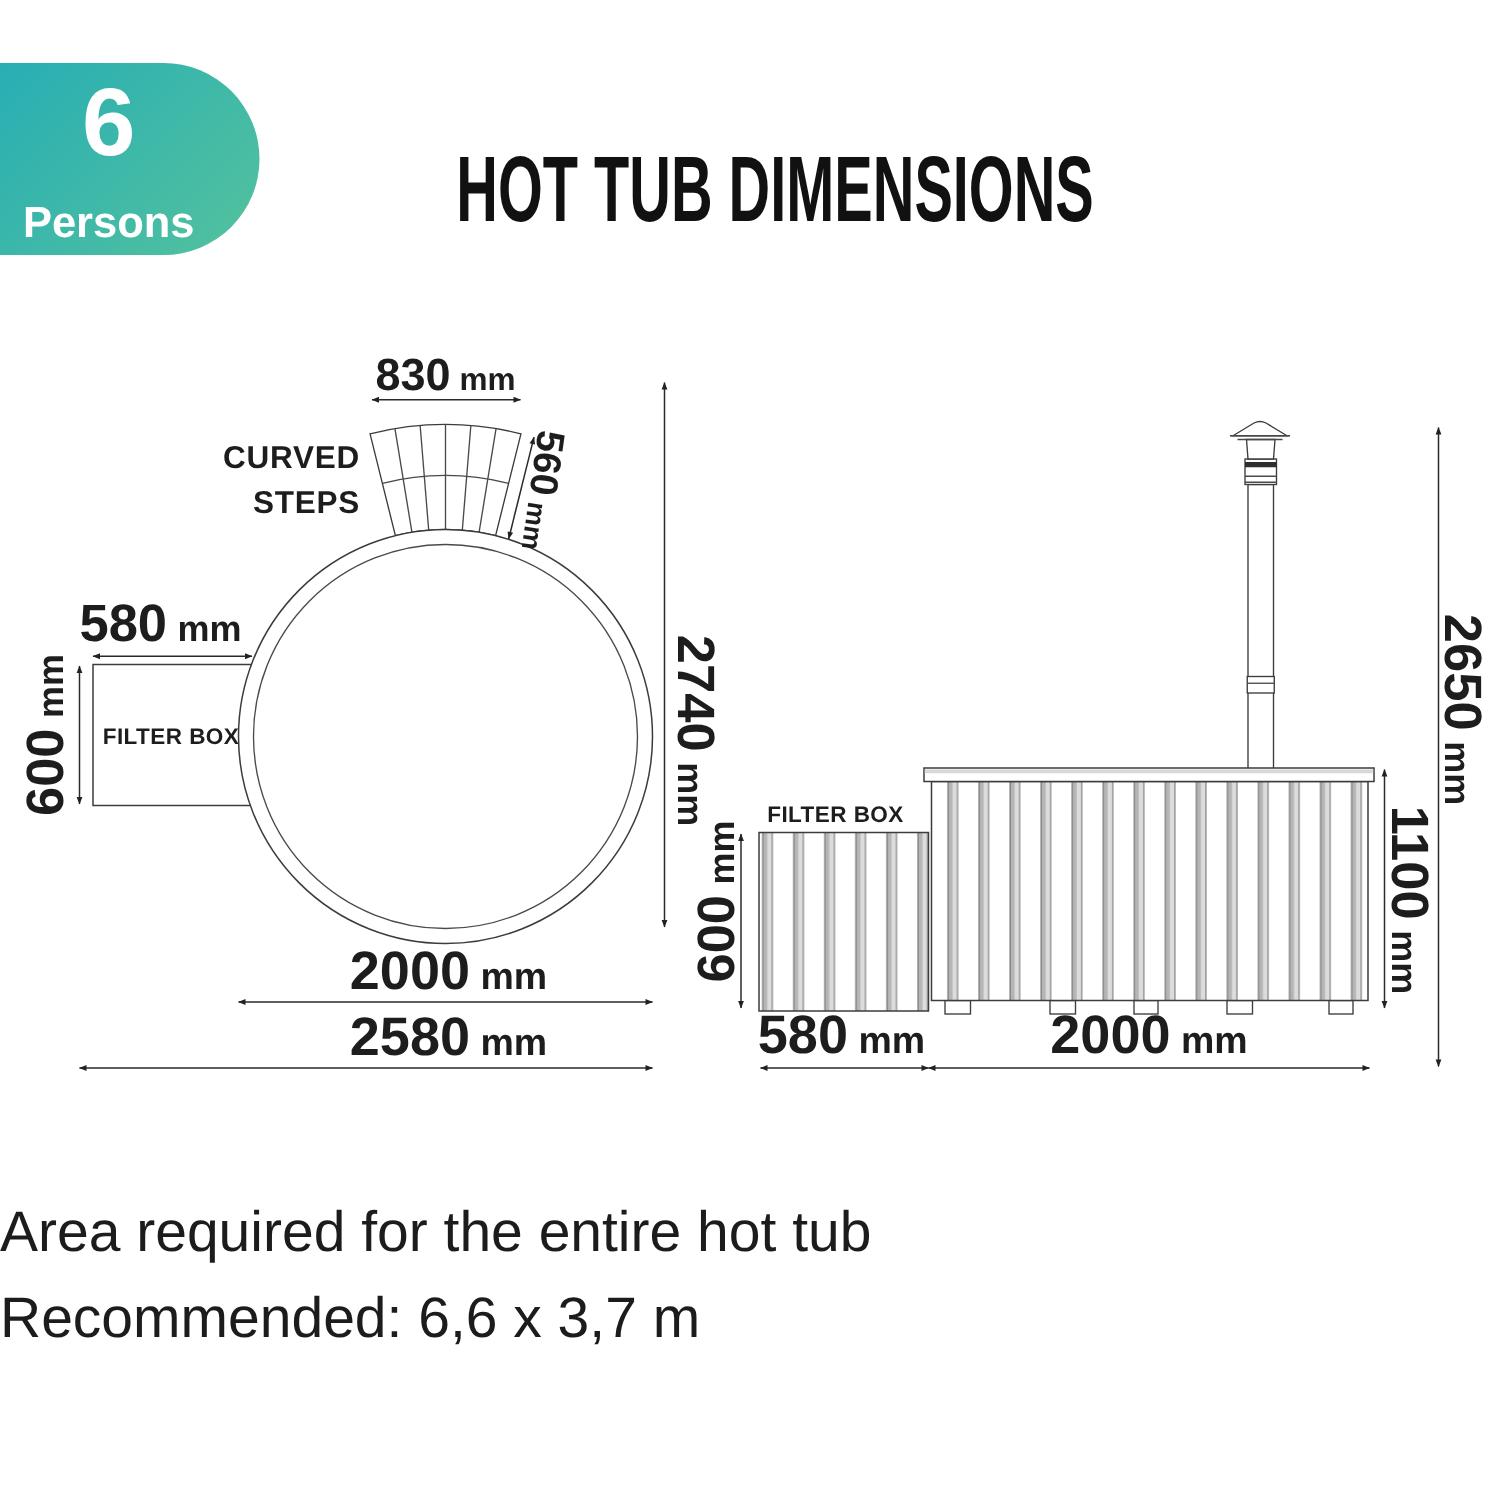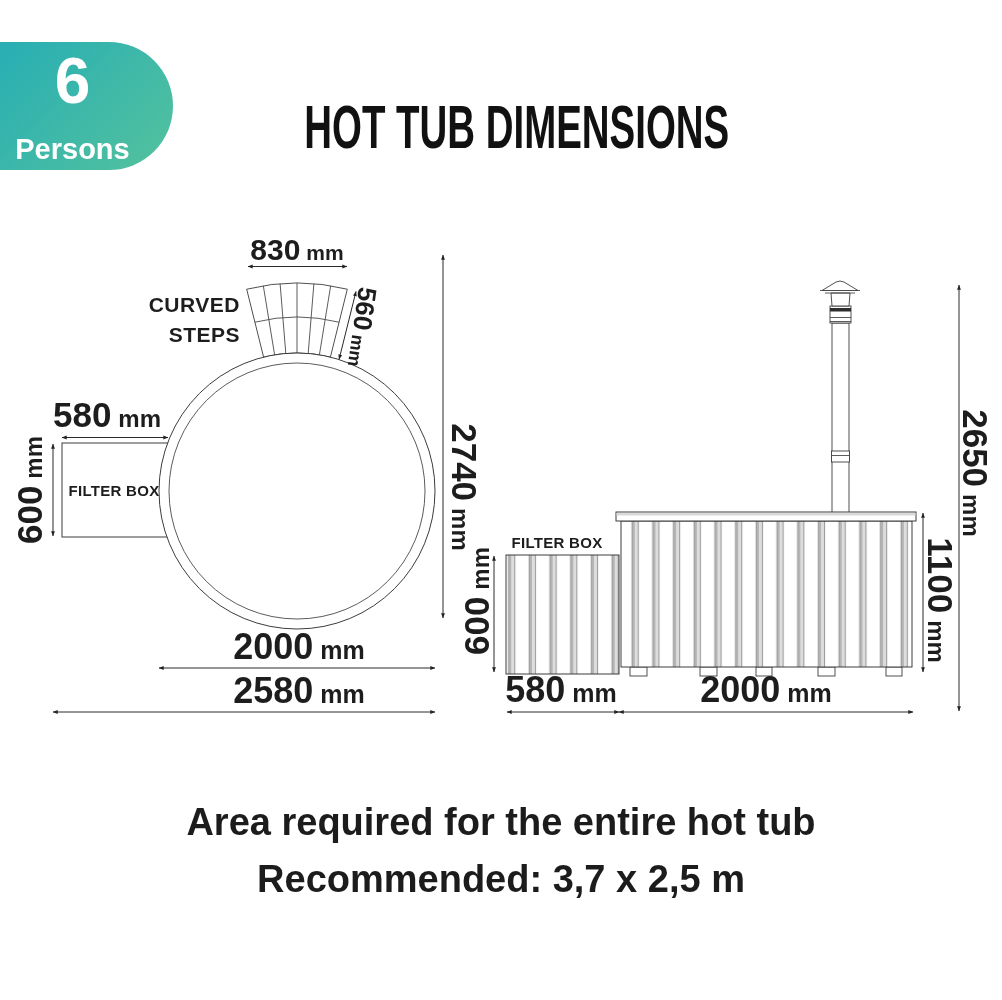--- a/index.html
+++ b/index.html
@@ -30,22 +30,22 @@
   .dim-num-lg{font-size:36px}.dim-unit-lg{font-size:25px}
   .dim-num-sm{font-size:30px}.dim-unit-sm{font-size:21px}
   .dim-num-xs{font-size:26px}.dim-unit-xs{font-size:18px}
   .small-label{font-size:15px;letter-spacing:.3px}
   .steps-label{font-size:21px;letter-spacing:.5px}
   .dline{stroke:#2a2a2a;stroke-width:1;fill:none}
   .outline{stroke:#3c3c3c;stroke-width:1;fill:#fff}
   .thin{stroke:#4a4a4a;stroke-width:.9;fill:none}
   
   .footer{
-    position:absolute;left:0;top:794px;width:100%;text-align:center;
-    font-weight:bold;color:#1c1c1c;font-size:38px;line-height:57px;
+    position:absolute;left:0;top:794px;width:100%;text-align:left;
+    font-weight:normal;color:#1c1c1c;font-size:38px;line-height:57px;
   }
 </style>
 </head>
 <body>
 
 <div class="badge" style="background:linear-gradient(135deg,#28aeb4 0%,#54c29d 100%);">
   <div class="badge-num">6</div>
   <div class="badge-label">Persons</div>
 </div>
 
@@ -167,14 +167,14 @@
     <line x1="507" y1="712" x2="619" y2="712" class="dline" marker-start="url(#arr)" marker-end="url(#arr)"></line>
     <text x="561" y="702" text-anchor="middle"><tspan class="dim-num-lg">580</tspan><tspan class="dim-unit-lg" dx="7">mm</tspan></text>
 
     <line x1="619" y1="712" x2="913" y2="712" class="dline" marker-start="url(#arr)" marker-end="url(#arr)"></line>
     <text x="766" y="702" text-anchor="middle"><tspan class="dim-num-lg">2000</tspan><tspan class="dim-unit-lg" dx="7">mm</tspan></text>
   </g>
 </svg>
 
 <div class="footer">
   <div>Area required for the entire hot tub</div>
-  <div>Recommended: 3,7 x 2,5 m</div>
+  <div>Recommended: 6,6 x 3,7 m</div>
 </div>
 
 </body></html>

